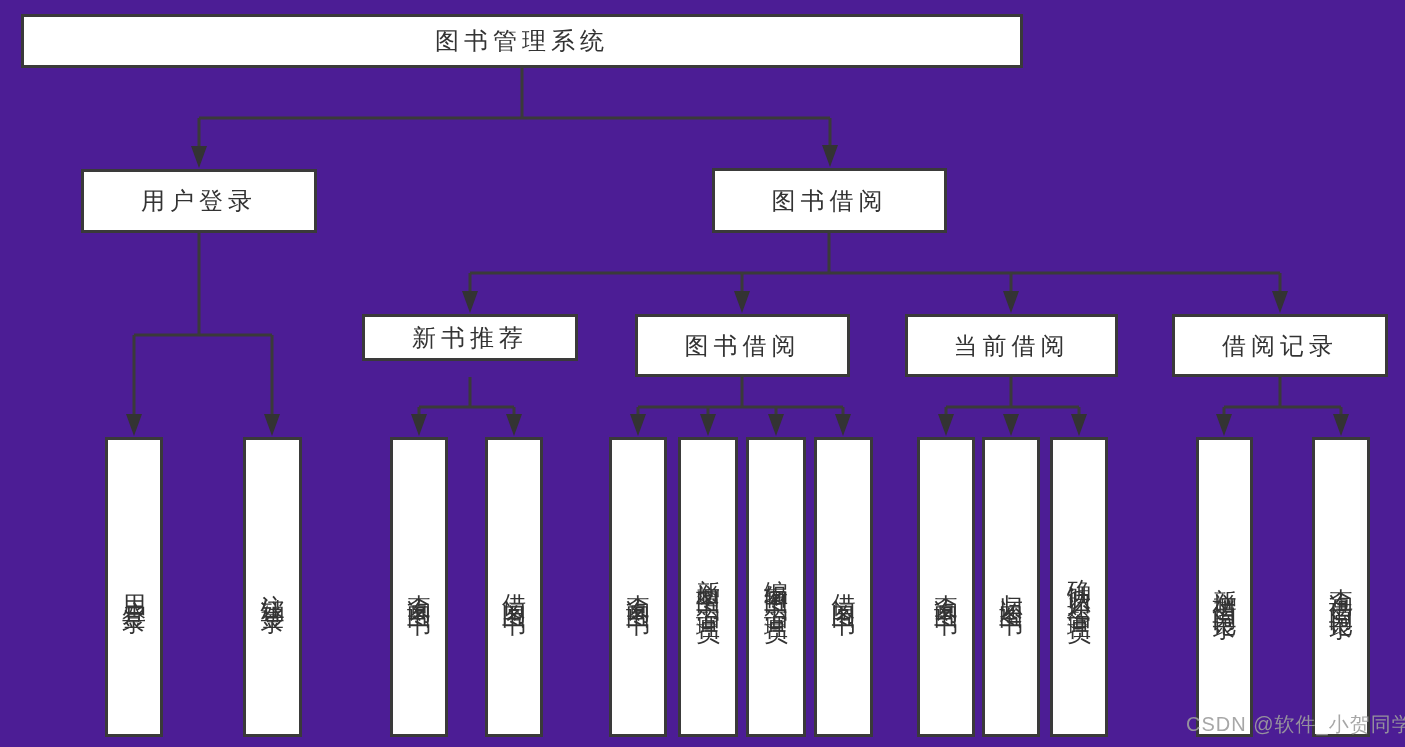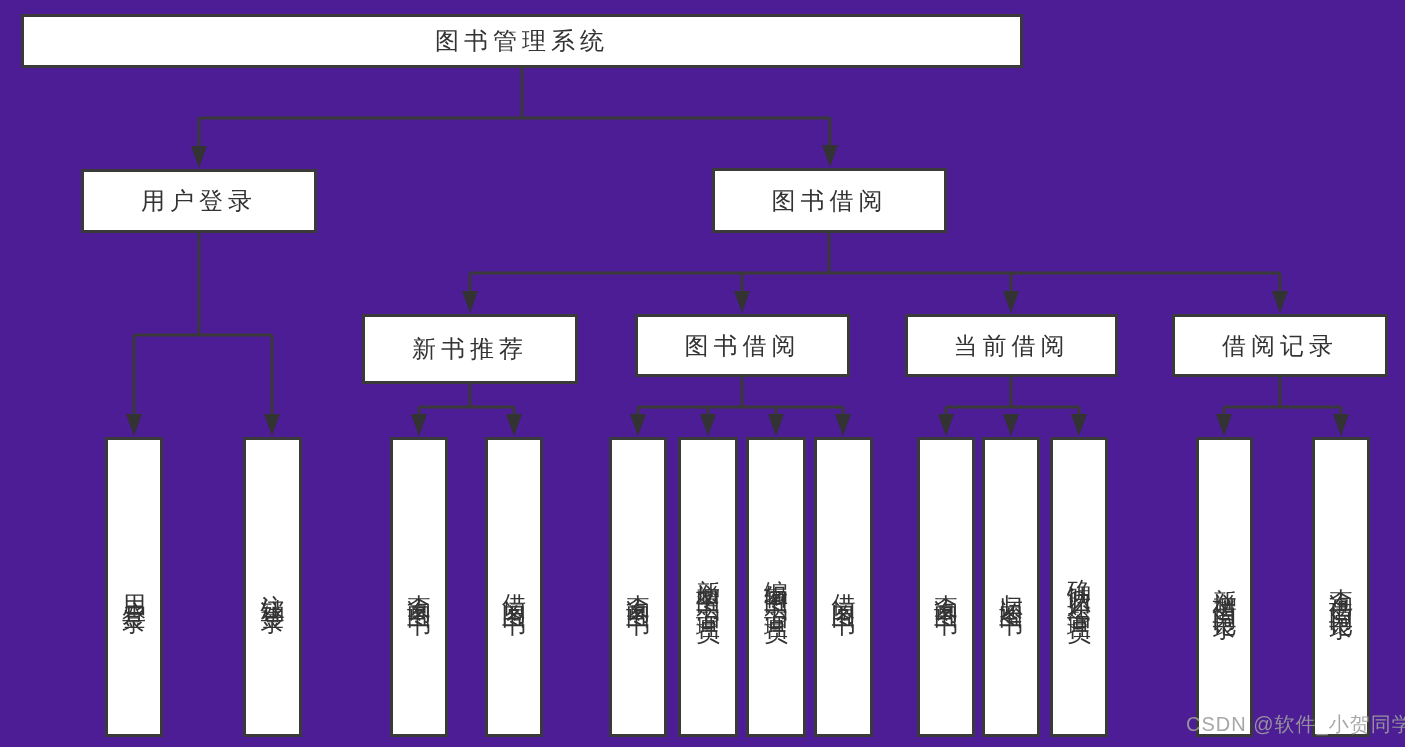--- a/index.html
+++ b/index.html
@@ -66,21 +66,21 @@
     <span class="hlabel">图书管理系统</span>
   </div>
 
   <div class="node" style="left:81px;top:169px;width:236px;height:64px;">
     <span class="hlabel">用户登录</span>
   </div>
   <div class="node" style="left:712px;top:168px;width:235px;height:65px;">
     <span class="hlabel">图书借阅</span>
   </div>
 
-  <div class="node" style="left:362px;top:314px;width:216px;height:70px;">
+  <div class="node" style="left:362px;top:314px;width:216px;height:47px;">
     <span class="hlabel">新书推荐</span>
   </div>
   <div class="node" style="left:635px;top:314px;width:215px;height:63px;">
     <span class="hlabel">图书借阅</span>
   </div>
   <div class="node" style="left:1172px;top:314px;width:216px;height:63px;">
     <span class="hlabel">借阅记录</span>
   </div>
   <div class="node" style="left:905px;top:314px;width:213px;height:63px;">
     <span class="hlabel">当前借阅</span>

